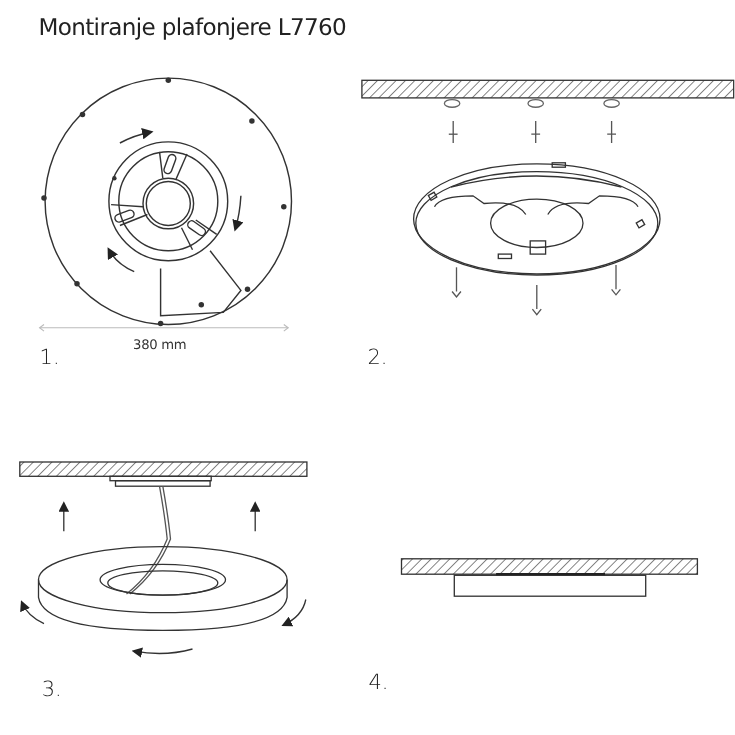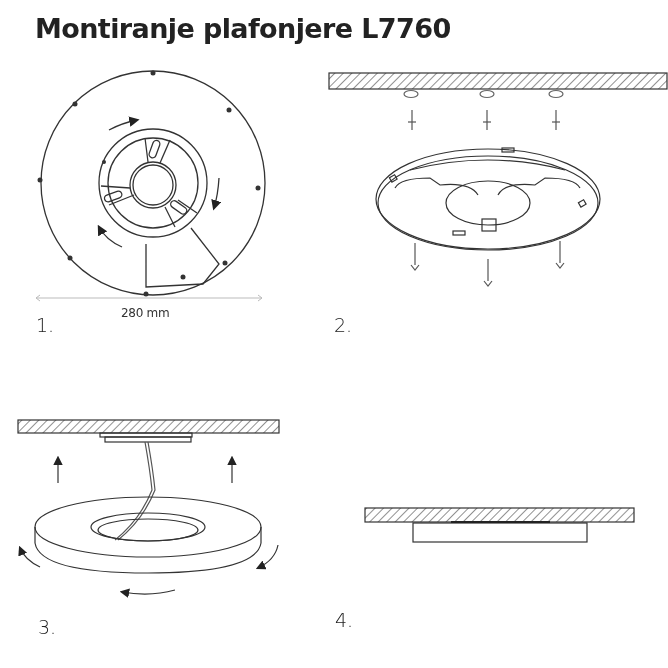--- a/index.html
+++ b/index.html
@@ -1,17 +1,17 @@
 <!DOCTYPE html>
 <html><head>
 <meta charset="utf-8">
 <style>
   html, body { margin:0; padding:0; background:#ffffff; }
   body { width:668px; height:668px; position:relative; overflow:hidden; font-family:"DejaVu Sans", sans-serif; color:#222; }
-  .title { position:absolute; left:35px; top:13px; font-size:27px; font-weight:700; letter-spacing:-0.6px; color:#222; }
+  .title { position:absolute; left:35px; top:13px; font-size:21px; font-weight:400; letter-spacing:-0.6px; color:#222; }
   .step-label { position:absolute; font-size:19px; color:#222; font-weight:300; }
   .dim-label { position:absolute; font-size:12px; color:#333; letter-spacing:-0.3px; }
   svg.panel { position:absolute; left:0; top:0; }
 </style>
 </head>
 <body>
 
 <div class="title">Montiranje plafonjere L7760</div>
 
 <svg class="panel" width="668" height="668" viewBox="0 0 668 668">
@@ -118,17 +118,17 @@
     <path d="M175,590 Q150,597 122,592" marker-end="url(#arr)"></path>
   </g>
 
   <g stroke="#333" stroke-width="1.2" fill="none">
     <rect x="365" y="508" width="269" height="14" fill="url(#hatch)"></rect>
     <rect x="413" y="523" width="174" height="19" fill="#fff"></rect>
     <line x1="451" y1="522" x2="550" y2="522" stroke="#222" stroke-width="2"></line>
   </g>
 </svg>
 
-<div class="dim-label" style="left:121px;top:306px;">280 mm</div>
+<div class="dim-label" style="left:121px;top:306px;">380 mm</div>
 <div class="step-label" style="left:36px;top:314px;">1.</div>
 <div class="step-label" style="left:334px;top:314px;">2.</div>
 <div class="step-label" style="left:38px;top:616px;">3.</div>
 <div class="step-label" style="left:335px;top:609px;">4.</div>
 
 </body></html>

